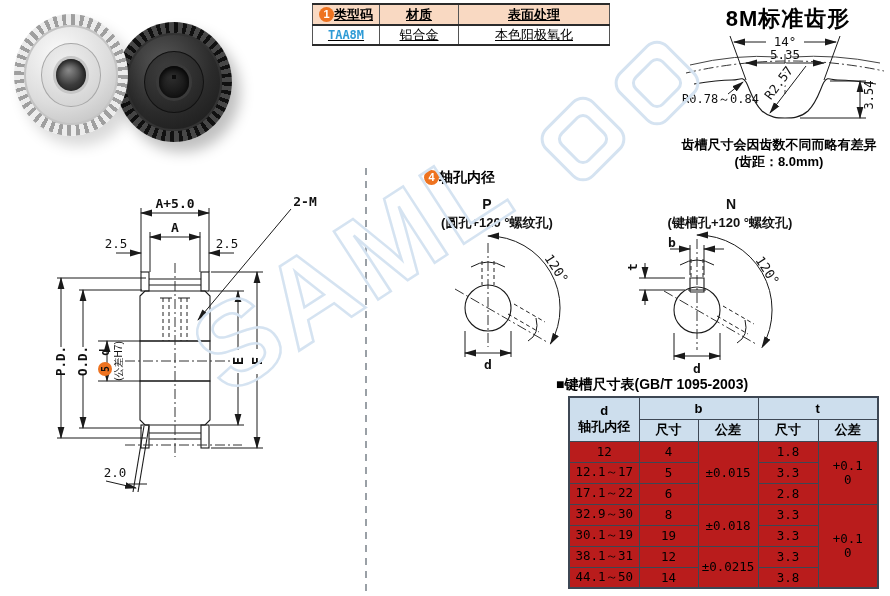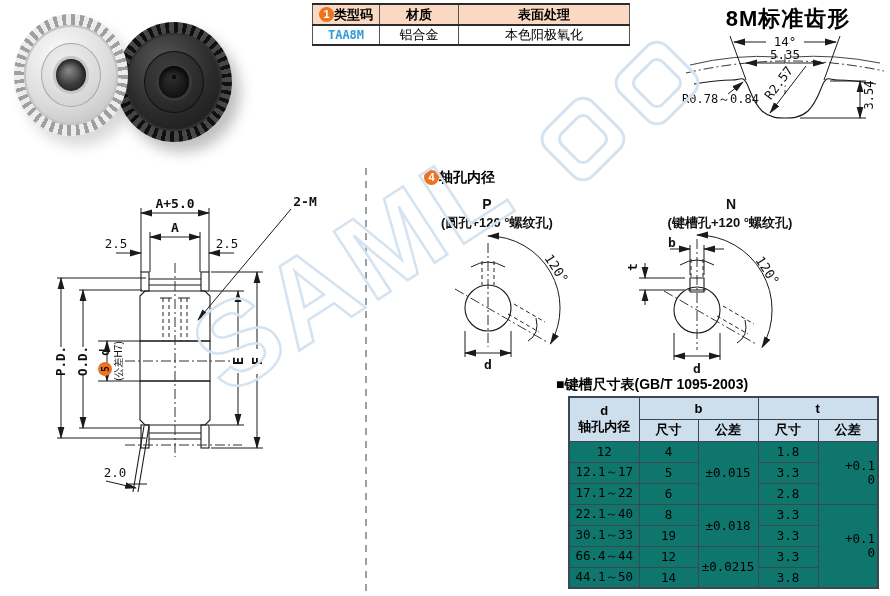--- a/index.html
+++ b/index.html
@@ -37,53 +37,53 @@
   .pulley-black .bore{ background:radial-gradient(circle at 42% 35%,#2e2e2e,#0a0a0a); box-shadow:0 0 0 3px #3a3a3a, inset 0 3px 6px rgba(0,0,0,.9); }
   .pulley-black .keyway{ position:absolute; left:42%; top:27%; width:16%; height:12%; background:#0c0c0c; }
 
   
   .badge{ display:inline-block; width:15px; height:15px; border-radius:50%;
     background:#ee7320; color:#fff; font-size:11px; font-weight:bold;
     text-align:center; line-height:15px; vertical-align:1px; }
 
   
   .type-table{ position:absolute; left:312px; top:3px; border-collapse:collapse;
-    font-size:13px; text-align:center; }
+    font-size:13px; text-align:center;text-decoration:underline; }
   .type-table td{ border-left:1px solid #555; border-right:1px solid #555;
     border-top:2px solid #2b2b2b; border-bottom:2px solid #2b2b2b; padding:0 2px; }
   .type-table .hrow td{ background:#f9d9c2; font-weight:bold; height:21px; }
   .type-table .drow td{ height:19px; }
   .type-table .code{ color:#2e9bd6; font-weight:bold; font-family:"DejaVu Sans Mono",monospace; font-size:12px; }
-  .c1{ width:67px; } .c2{ width:79px; } .c3{ width:171px; }
+  .c1{ width:67px; } .c2{ width:79px; } .c3{ width:151px; }
 
   
   .tooth-title{ position:absolute; left:688px; top:4px; width:200px; text-align:center;
     font-size:22px; font-weight:bold; letter-spacing:1px; }
   .tooth-note{ position:absolute; left:668px; top:136px; width:222px; text-align:center;
     font-size:13px; font-weight:bold; line-height:17px; }
 
   
   .divider{ position:absolute; left:365px; top:168px; width:2px; height:428px;
     background:repeating-linear-gradient(to bottom,#9aa0a6 0 7px,transparent 7px 13px); }
 
   
   .sec-title{ position:absolute; font-size:14px; font-weight:bold; }
   .keyway-title{ position:absolute; left:556px; top:376px; font-size:14px; font-weight:bold; }
   .keyway-title .sq{ font-size:14px; }
 
   
   .keyway-table{ position:absolute; left:568px; top:396px; border-collapse:collapse;
     font-size:13px; text-align:center; }
-  .keyway-table td{ border:1px solid #3d4754; background:#0f766e; height:21px; padding:0 2px;
+  .keyway-table td{ border:1px solid #3d4754; background:#b91c1c; height:21px; padding:0 2px;
     font-family:"DejaVu Sans Mono",monospace; font-size:12.5px; }
   .keyway-table .hd td{ background:#cddeed; font-weight:bold;
     font-family:"Liberation Sans","DejaVu Sans",sans-serif; font-size:13px; height:22px; }
   .keyway-table{ border:2px solid #3d4754; }
   .kc1{ width:70px; } .kc2{ width:59px; } .kc3{ width:60px; } .kc4{ width:60px; } .kc5{ width:60px; }
-  .tol span{ display:block; line-height:14px;text-align:right; }
+  .tol span{ display:block; line-height:14px; }
 
   
   svg text{ font-family:"DejaVu Sans Mono",monospace; fill:#111; }
   svg text.zh{ font-family:"Liberation Sans","DejaVu Sans",sans-serif; font-weight:bold; }
   .ln{ stroke:#1a1a1a; stroke-width:1.1; fill:none; }
   .thin{ stroke:#1a1a1a; stroke-width:1; fill:none; }
   .cl{ stroke:#333; stroke-width:1; fill:none; stroke-dasharray:10 3 2 3; }
   .dsh{ stroke:#222; stroke-width:1; fill:none; stroke-dasharray:4 3; }
   .abs{ position:absolute; }
 </style>
@@ -164,20 +164,24 @@
       <path class="thin" d="M120,92 L186,92"></path>
       <path class="thin" d="M180,55 L180,92" marker-start="url(#arr)" marker-end="url(#arr)"></path>
       <path class="thin" d="M48,68 L63,56" marker-end="url(#arr)"></path>
       <text x="105" y="20" font-size="12.5" text-anchor="middle">14°</text>
       <text x="105" y="33" font-size="12.5" text-anchor="middle">5.35</text>
       <text x="99" y="61" font-size="12.5" text-anchor="middle" transform="rotate(-53 99 57)" style="paint-order:stroke;stroke:#fff;stroke-width:4">R2.57</text>
       <text x="193" y="77" font-size="12" text-anchor="middle" transform="rotate(-90 189 73)">3.54</text>
       <text x="2" y="77" font-size="12">R0.78～0.84</text>
     </g>
   </svg>
+  <div class="tooth-note">
+    <div>齿槽尺寸会因齿数不同而略有差异</div>
+    <div>(齿距：8.0mm)</div>
+  </div>
 
   <div class="divider"></div>
 
   <svg class="abs" style="left:30px;top:185px" width="305" height="411" viewBox="0 0 305 411">
     <g>
       <path d="M110,111 L115,106 L175,106 L180,111 L180,156 L110,156 Z" fill="#e7e7e7" class="ln"></path>
       <path d="M110,196 L180,196 L180,235 L175,240 L115,240 L110,235 Z" fill="#e7e7e7" class="ln"></path>
       <rect x="110" y="156" width="70" height="40" fill="#ffffff" class="ln"></rect>
       <rect x="111" y="87" width="8" height="19" fill="#efefef" class="ln"></rect>
       <rect x="171" y="87" width="8" height="19" fill="#efefef" class="ln"></rect>
@@ -340,36 +344,36 @@
       <td>12.1～17</td>
       <td>5</td>
       <td>3.3</td>
     </tr>
     <tr>
       <td>17.1～22</td>
       <td>6</td>
       <td>2.8</td>
     </tr>
     <tr>
-      <td>22.1～40</td>
+      <td>32.9～30</td>
       <td>8</td>
       <td rowspan="2">±0.018</td>
       <td>3.3</td>
       <td rowspan="4" class="tol">
         <span>+0.1</span>
             <span>0</span>
       </td>
     </tr>
     <tr>
-      <td>30.1～33</td>
+      <td>30.1～19</td>
       <td>19</td>
       <td>3.3</td>
     </tr>
     <tr>
-      <td>66.4～44</td>
+      <td>38.1～31</td>
       <td>12</td>
       <td rowspan="2">±0.0215</td>
       <td>3.3</td>
     </tr>
     <tr>
       <td>44.1～50</td>
       <td>14</td>
       <td>3.8</td>
     </tr>
   </tbody>

